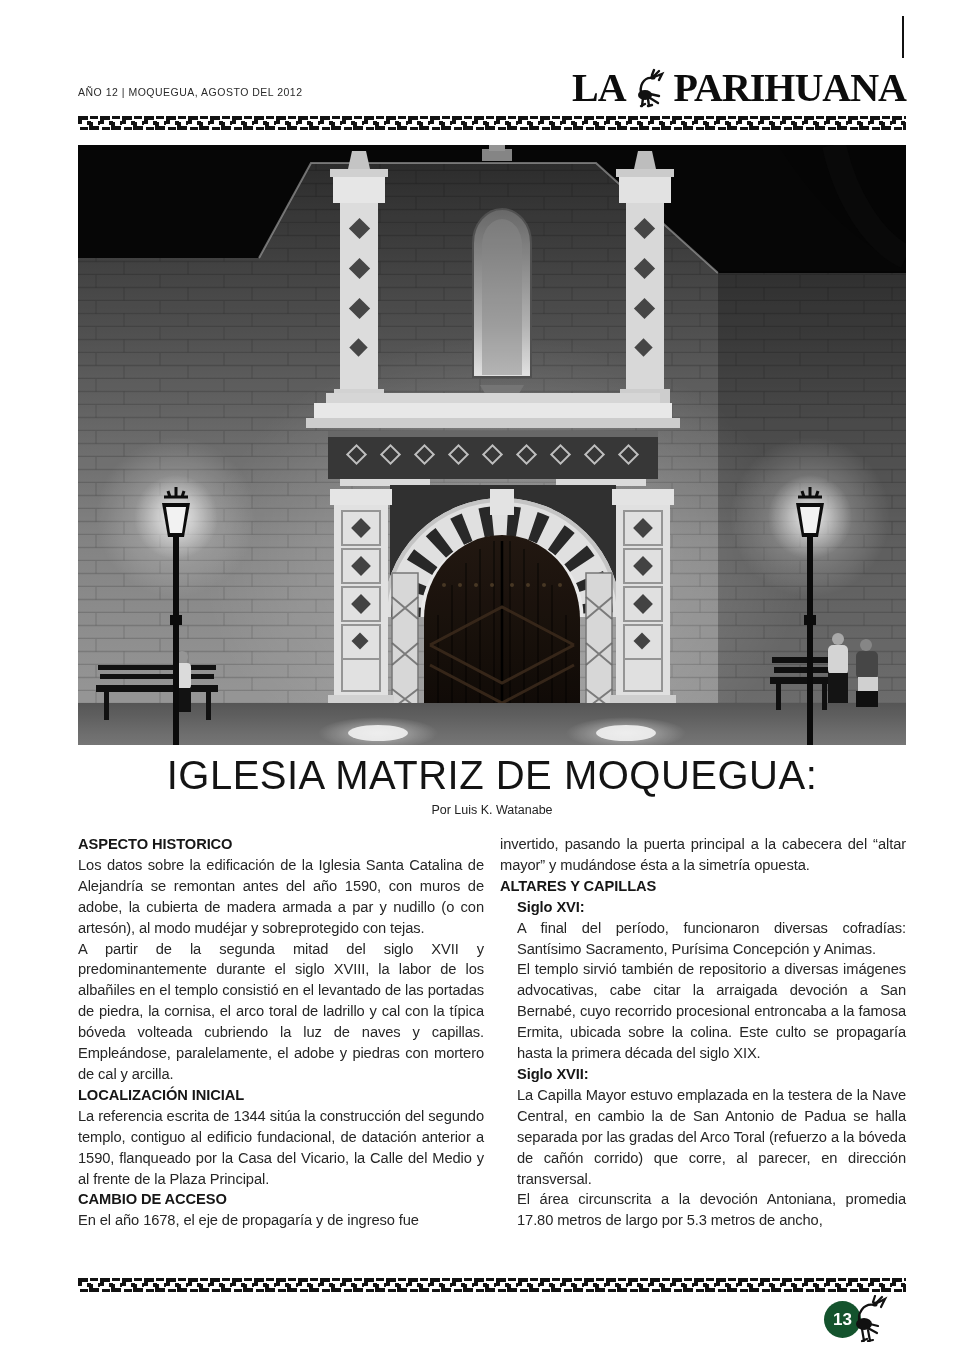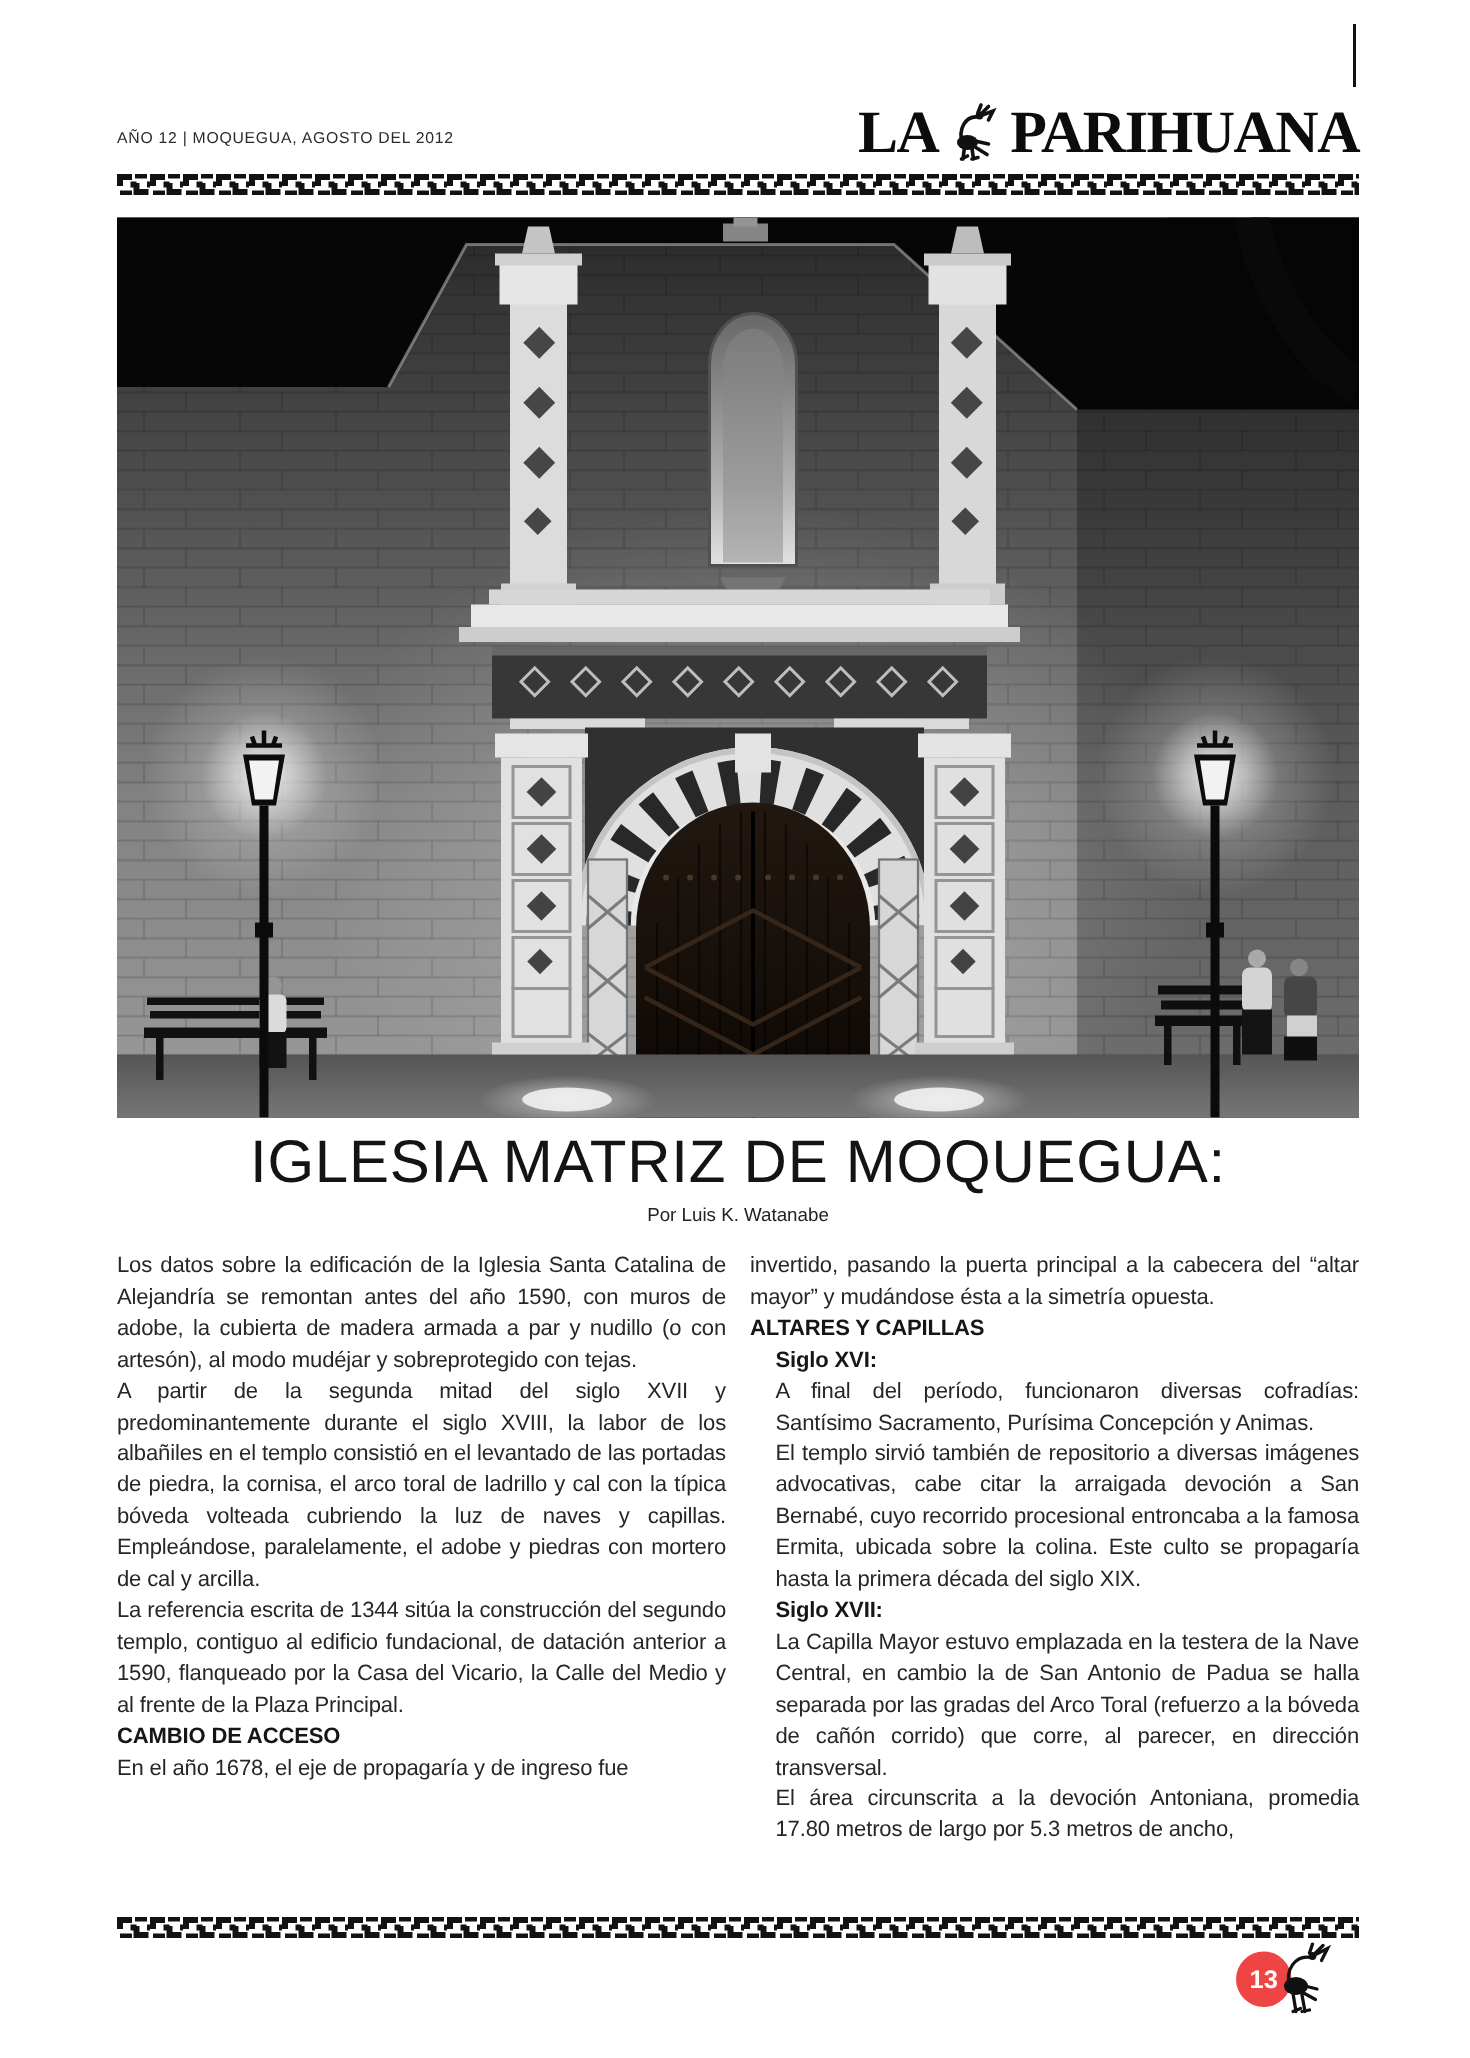--- a/index.html
+++ b/index.html
@@ -37,21 +37,21 @@
     text-align:justify;color:#262626;}
   .col h3{margin:0;font-size:14.7px;line-height:20.9px;font-weight:700;color:#161616;text-align:left;}
   .col h4{margin:0 0 0 17px;font-size:14.7px;line-height:20.9px;font-weight:700;color:#161616;text-align:left;}
   .col p{margin:0;}
   .col p.indent{margin-left:17px;}
   
   .footer{position:absolute;left:78px;right:74px;top:1276px;}
   .badge-row{display:flex;justify-content:flex-end;padding-right:8px;margin-top:1px;}
   .page-badge{position:relative;width:74px;height:56px;}
   .badge-circle{position:absolute;left:0;top:6px;width:37px;height:37px;border-radius:50%;
-    background:#ef4444;color:#fff;font-size:17px;font-weight:700;
+    background:#14532d;color:#fff;font-size:17px;font-weight:700;
     display:flex;align-items:center;justify-content:center;letter-spacing:0;}
   .badge-bird{position:absolute;left:28px;top:0;width:44px;height:56px;}
 </style>
 </head>
 <body>
 
 <div class="page">
 
   <svg width="0" height="0" style="position:absolute" aria-hidden="true">
     <defs>
@@ -341,22 +341,24 @@
     </svg>
   </div>
 
   <div class="article-title">
     <div>IGLESIA MATRIZ DE MOQUEGUA:</div>
   </div>
   <div class="byline">Por Luis K. Watanabe</div>
 
   <div class="columns">
     <div class="col">
+      <h3>ASPECTO HISTORICO</h3>
       <p>Los datos sobre la edificación de la Iglesia Santa Catalina de Alejandría se remontan antes del año 1590, con muros de adobe, la cubierta de madera armada a par y nudillo (o con artesón), al modo mudéjar y sobreprotegido con tejas.</p>
       <p>A partir de la segunda mitad del siglo XVII y predominantemente durante el siglo XVIII, la labor de los albañiles en el templo consistió en el levantado de las portadas de piedra, la cornisa, el arco toral de ladrillo y cal con la típica bóveda volteada cubriendo la luz de naves y capillas. Empleándose, paralelamente, el adobe y piedras con mortero de cal y arcilla.</p>
+      <h3>LOCALIZACIÓN INICIAL</h3>
       <p>La referencia escrita de 1344 sitúa la construcción del segundo templo, contiguo al edificio fundacional, de datación anterior a 1590, flanqueado por la Casa del Vicario, la Calle del Medio y al frente de la Plaza Principal.</p>
       <h3>CAMBIO DE ACCESO</h3>
       <p>En el año 1678, el eje de propagaría y de ingreso fue</p>
     </div>
     <div class="col">
       <p>invertido, pasando la puerta principal a la cabecera del “altar mayor” y mudándose ésta a la simetría opuesta.</p>
       <h3>ALTARES Y CAPILLAS</h3>
       <h4>Siglo XVI:</h4>
       <p class="indent">A final del período, funcionaron diversas cofradías: Santísimo Sacramento, Purísima Concepción y Animas.</p>
       <p class="indent">El templo sirvió también de repositorio a diversas imágenes advocativas, cabe citar la arraigada devoción a San Bernabé, cuyo recorrido procesional entroncaba a la famosa Ermita, ubicada sobre la colina. Este culto se propagaría hasta la primera década del siglo XIX.</p>

